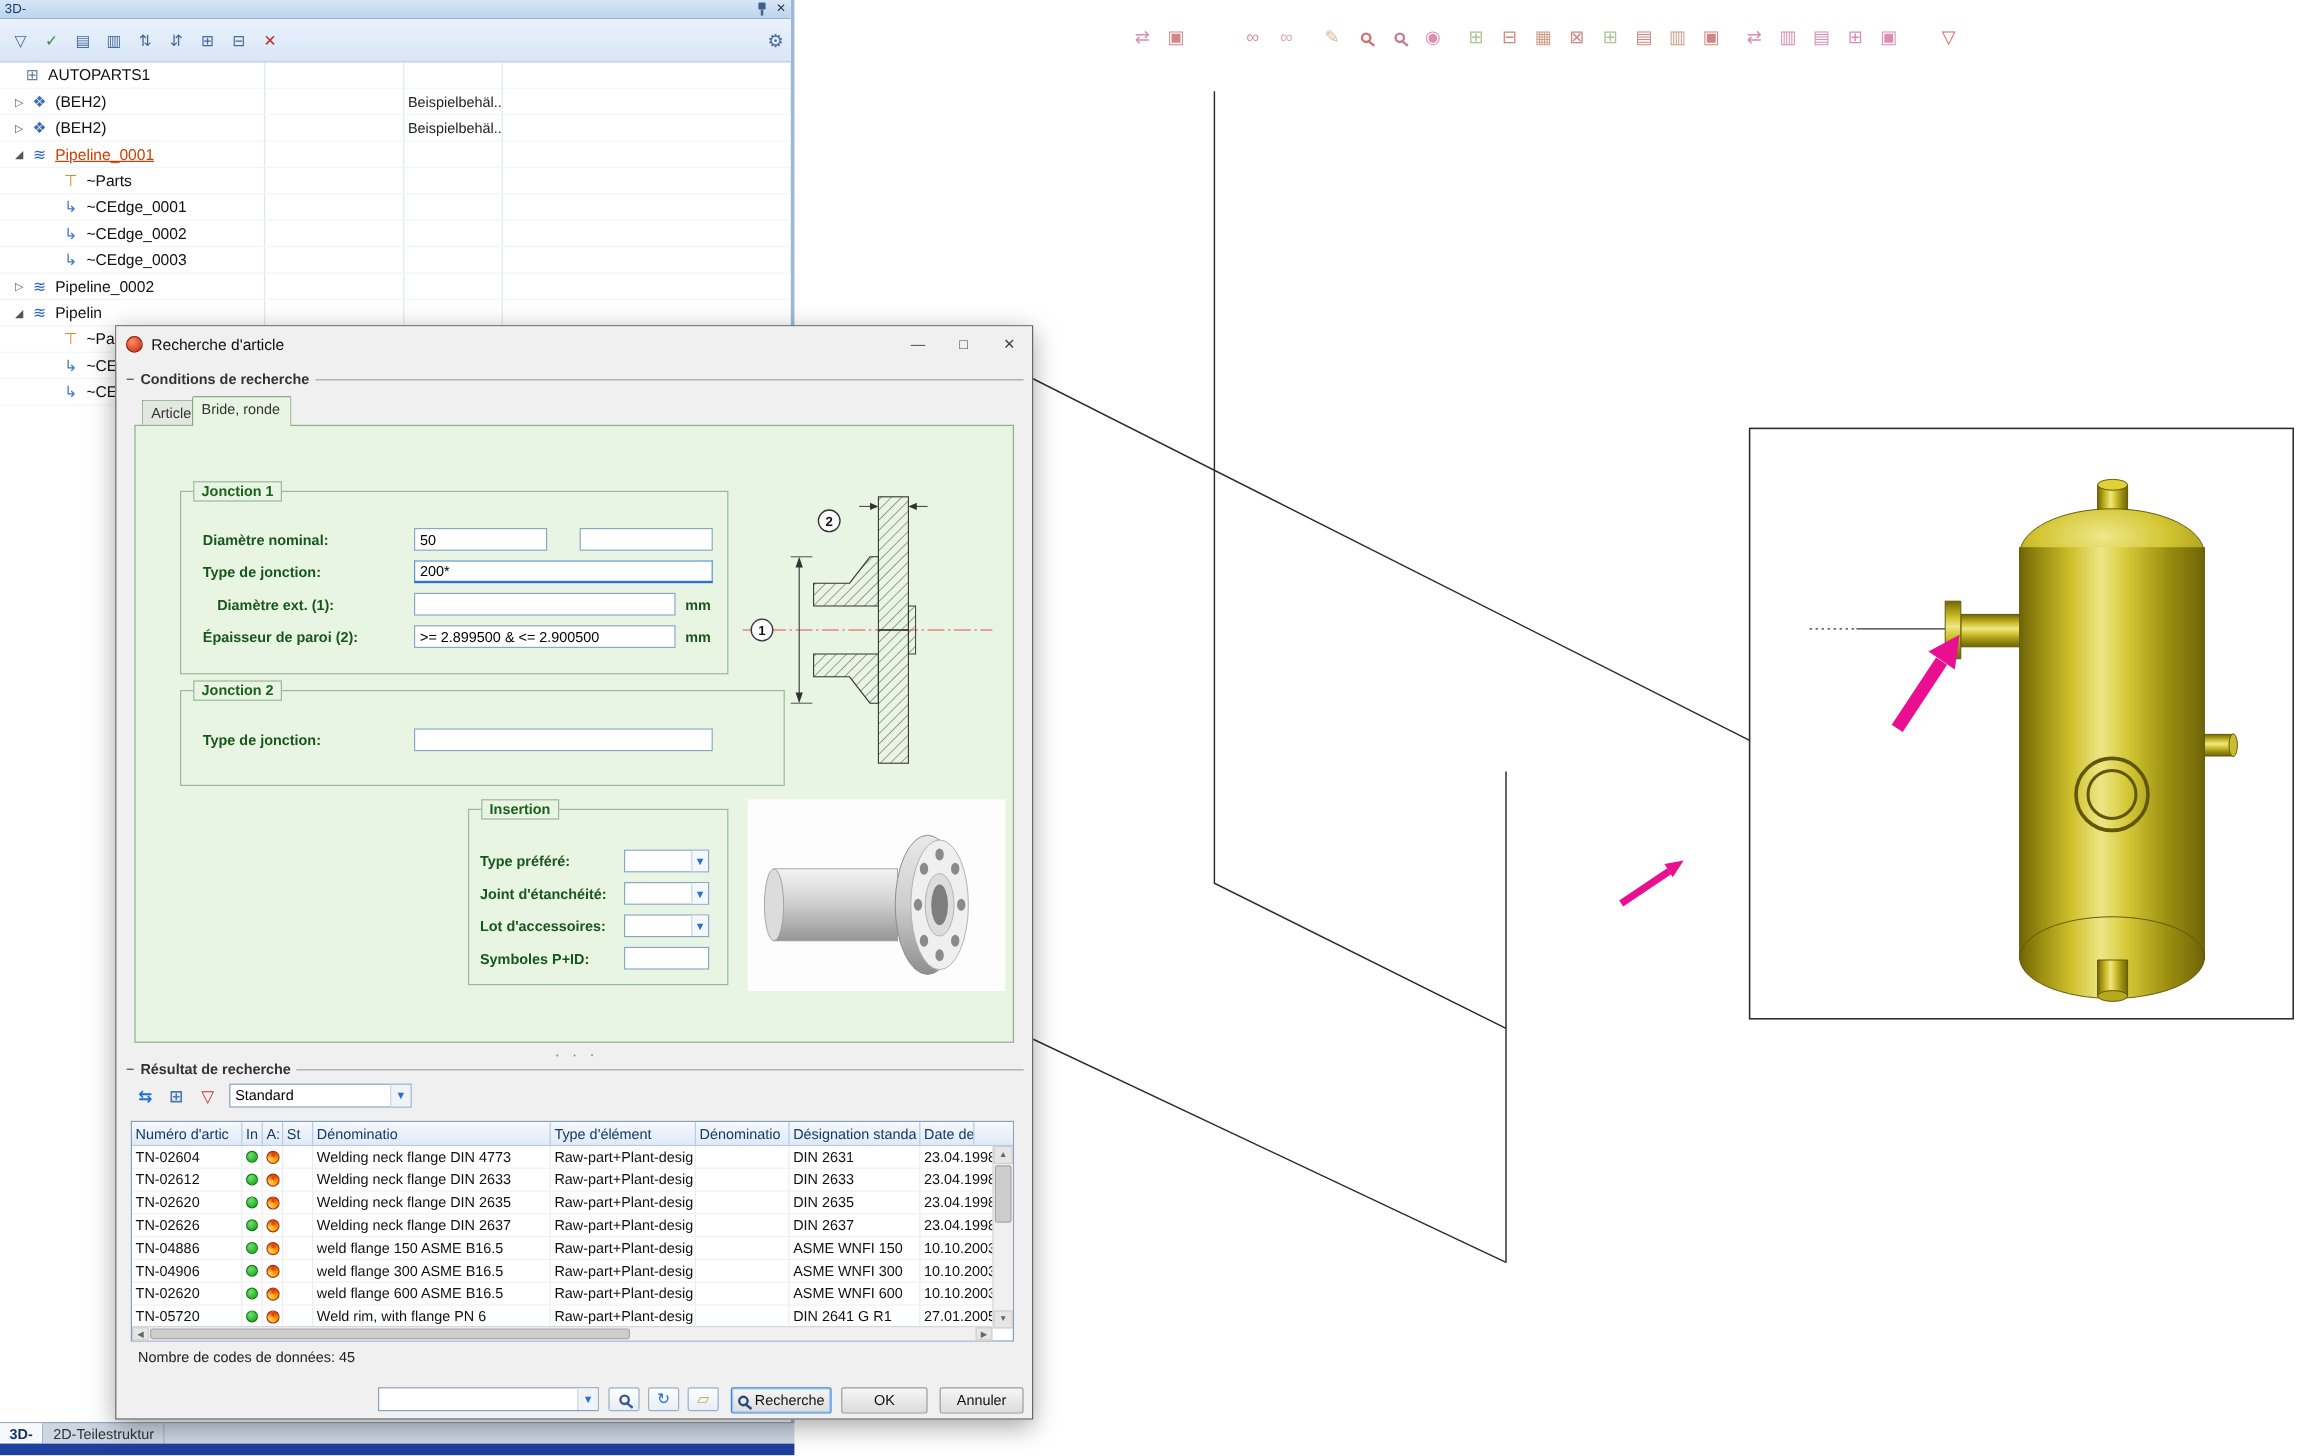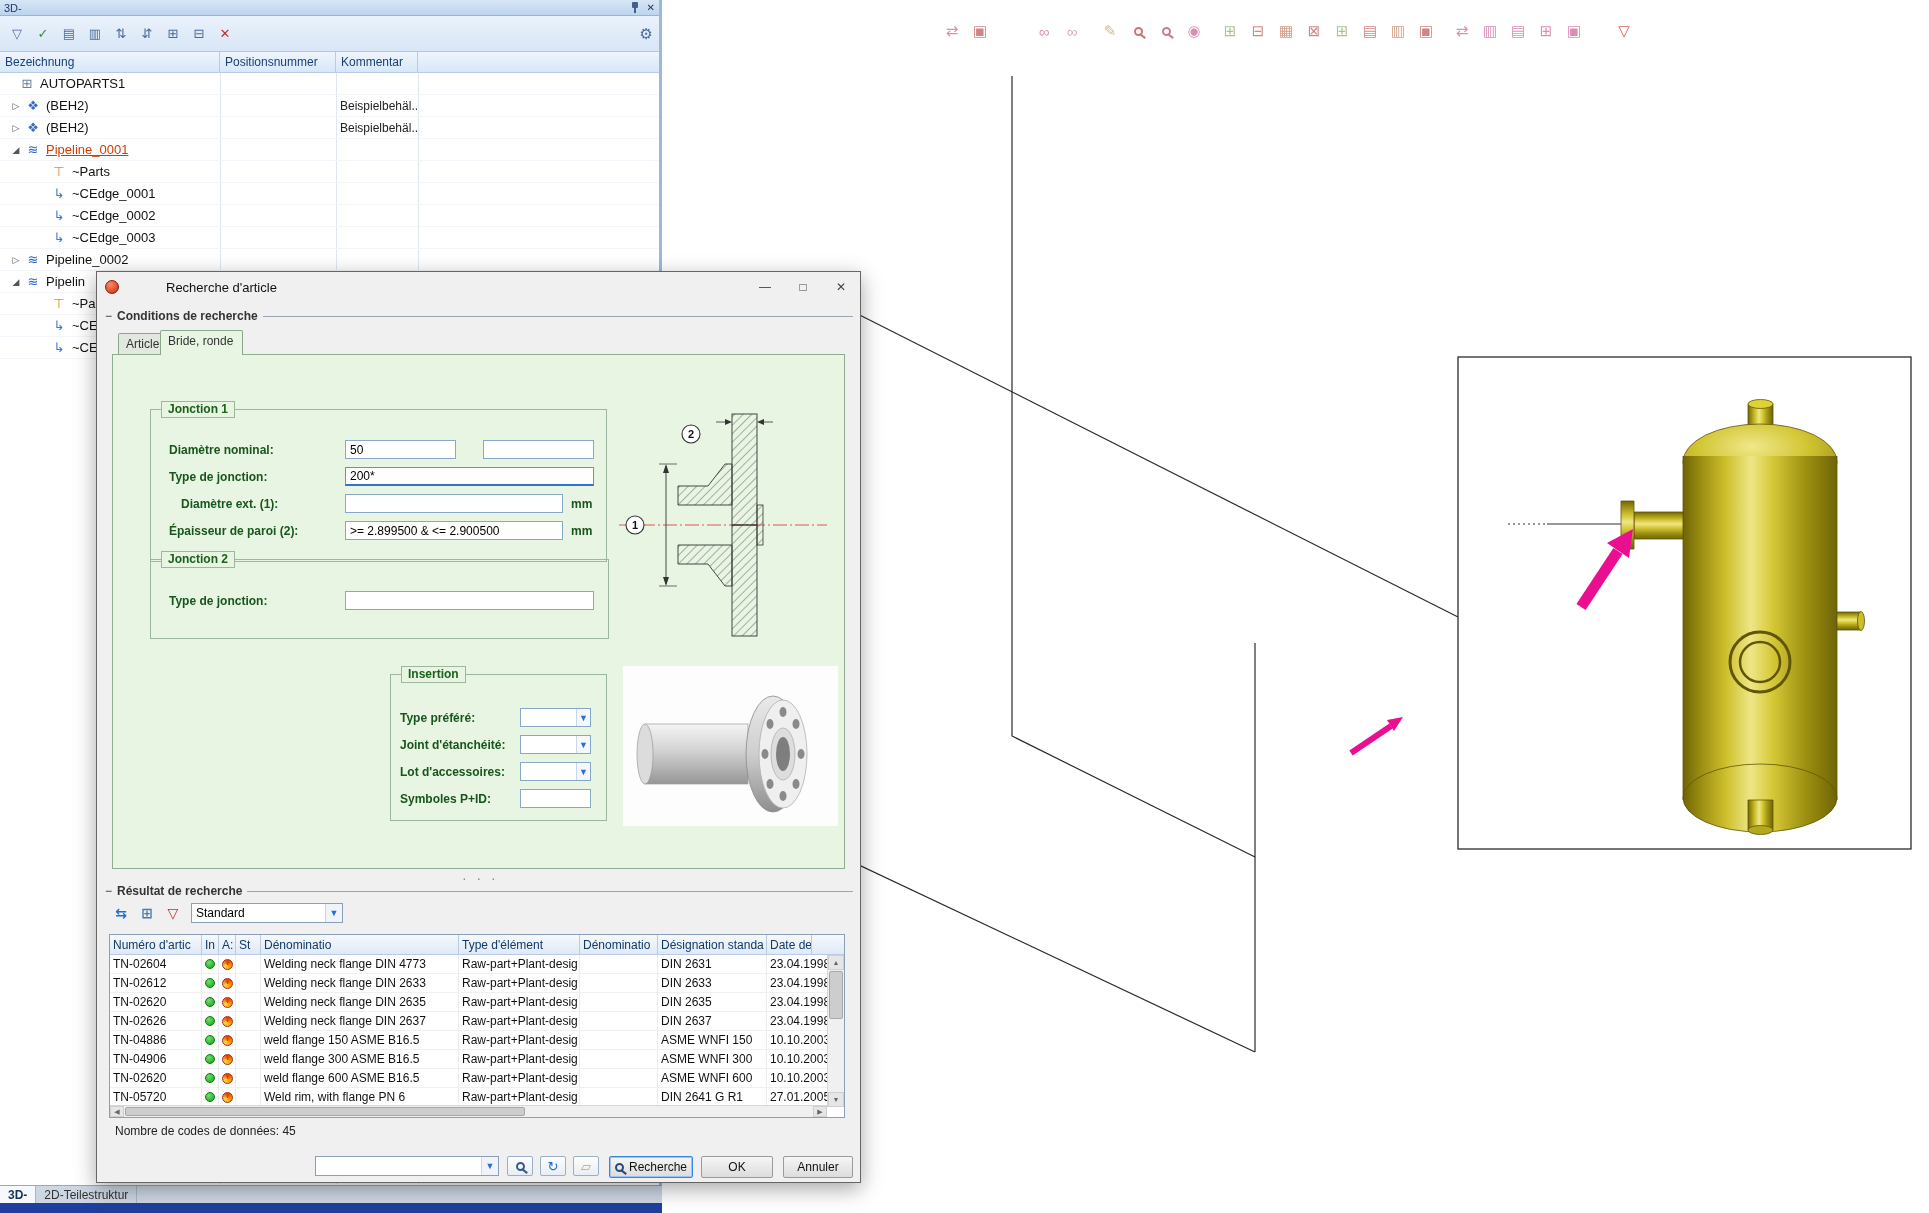--- a/index.html
+++ b/index.html
@@ -44,21 +44,21 @@
   
   .ftabs{position:absolute;left:0;top:1185px;width:662px;height:18px;background:#cdd7e4;border-top:1px solid #9aa8bc;display:flex;align-items:stretch;z-index:10;font-size:12px;}
   .ftab{padding:1px 8px 0 8px;color:#333;border-right:1px solid #aab6c6;display:flex;align-items:center;}
   .ftab.active{background:#f6f8fb;color:#15325e;font-weight:bold;}
   .fstrip{position:absolute;left:0;top:1203px;width:662px;height:10px;background:#1f3f9e;z-index:10;}
 
   
   .dialog{position:absolute;left:96px;top:271px;width:765px;height:912px;background:#f0f0f0;border:1px solid #666;box-shadow:0 6px 20px rgba(0,0,0,.35);z-index:20;font-size:12px;}
   .dlg-title{height:30px;display:flex;align-items:center;padding-left:8px;background:#f0f0f0;}
   .dlg-icon{width:14px;height:14px;border-radius:50%;background:radial-gradient(circle at 35% 30%,#ff8a6a,#c42a10);border:1px solid #8a2008;margin-right:7px;}
-  .dlg-title-text{flex:1;font-size:13px;color:#111;margin-left:40px;}
+  .dlg-title-text{flex:1;font-size:13px;color:#111;}
   .wbtn{width:38px;height:28px;display:flex;align-items:center;justify-content:center;font-size:12px;color:#444;cursor:default;}
   .grp-head{position:absolute;display:flex;align-items:center;gap:5px;height:14px;}
   .grp-dash{font-size:12px;color:#333;line-height:12px;}
   .grp-label{font-weight:bold;color:#333;white-space:nowrap;}
   .grp-line{flex:1;border-top:1px solid #9aa6b4;margin-top:1px;}
   .tab{position:absolute;border:1px solid #8aa88a;border-bottom:none;background:#e2e8e0;padding:3px 9px 0 7px;font-size:12px;color:#333;border-radius:2px 2px 0 0;}
   .tab.active{background:var(--green,#e7f5e2);z-index:2;font-weight:normal;}
   .green{position:absolute;background:var(--green,#e7f5e2);border:1px solid #8fae8f;}
   .ggroup{position:absolute;border:1px solid #9cb89c;}
   .glabel{position:absolute;top:-9px;left:10px;background:var(--green,#e7f5e2);border:1px solid #9cb89c;padding:0 6px;font-size:12px;font-weight:bold;color:#1b611b;line-height:15px;white-space:nowrap;}
@@ -216,26 +216,20 @@
           <span class="pticon" style="color: rgb(74, 106, 154);">▤</span>
           <span class="pticon" style="color: rgb(74, 106, 154);">▥</span>
           <span class="pticon" style="color: rgb(74, 106, 154);">⇅</span>
           <span class="pticon" style="color: rgb(74, 106, 154);">⇵</span>
           <span class="pticon" style="color: rgb(74, 106, 154);">⊞</span>
           <span class="pticon" style="color: rgb(74, 106, 154);">⊟</span>
           <span class="pticon" style="color: rgb(192, 48, 48);">✕</span>
         </div>
       <span class="gear">⚙</span>
     </div>
-    <div class="tree-header">
-      <div class="th c-bez">Bezeichnung</div>
-      <div class="th c-pos">Positionsnummer</div>
-      <div class="th c-kom">Kommentar</div>
-      <div class="th th-rest"></div>
-    </div>
     <div class="tree-body" id="tree-rows">
       <div class="vline" style="left:220px"></div>
       <div class="vline" style="left:336px"></div>
       <div class="vline" style="left:418px"></div>
     <div class="trow">
           <div class="tcell c-bez" style="padding-left: 18px;">
             <span class="ticon" style="color: rgb(106, 127, 152);">⊞</span>
             <span class="tlabel">AUTOPARTS1</span>
           </div>
           <div class="tcell c-pos"></div>
@@ -395,21 +389,21 @@
           <input class="fin" style="left: 194px; width: 218px;" value="">
           <span class="funit" style="left:420px">mm</span>
         </div>
         <div class="frow" style="top:111px">
           <span class="flabel" style="left:18px">Épaisseur de paroi (2):</span>
           <input class="fin" style="left: 194px; width: 218px;" value="&gt;= 2.899500 &amp; &lt;= 2.900500">
           <span class="funit" style="left:420px">mm</span>
         </div>
       </div>
 
-      <div class="ggroup" style="left:37px;top:204px;width:459px;height:80px">
+      <div class="ggroup" style="left:37px;top:220px;width:504px;height:80px">
         <span class="glabel">Jonction 2</span>
         <div class="frow" style="top:31px">
           <span class="flabel" style="left:18px">Type de jonction:</span>
           <input class="fin" style="left: 194px; width: 249px;" value="">
         </div>
       </div>
 
 
       <div class="ggroup" style="left:277px;top:319px;width:217px;height:147px">
         <span class="glabel">Insertion</span>

